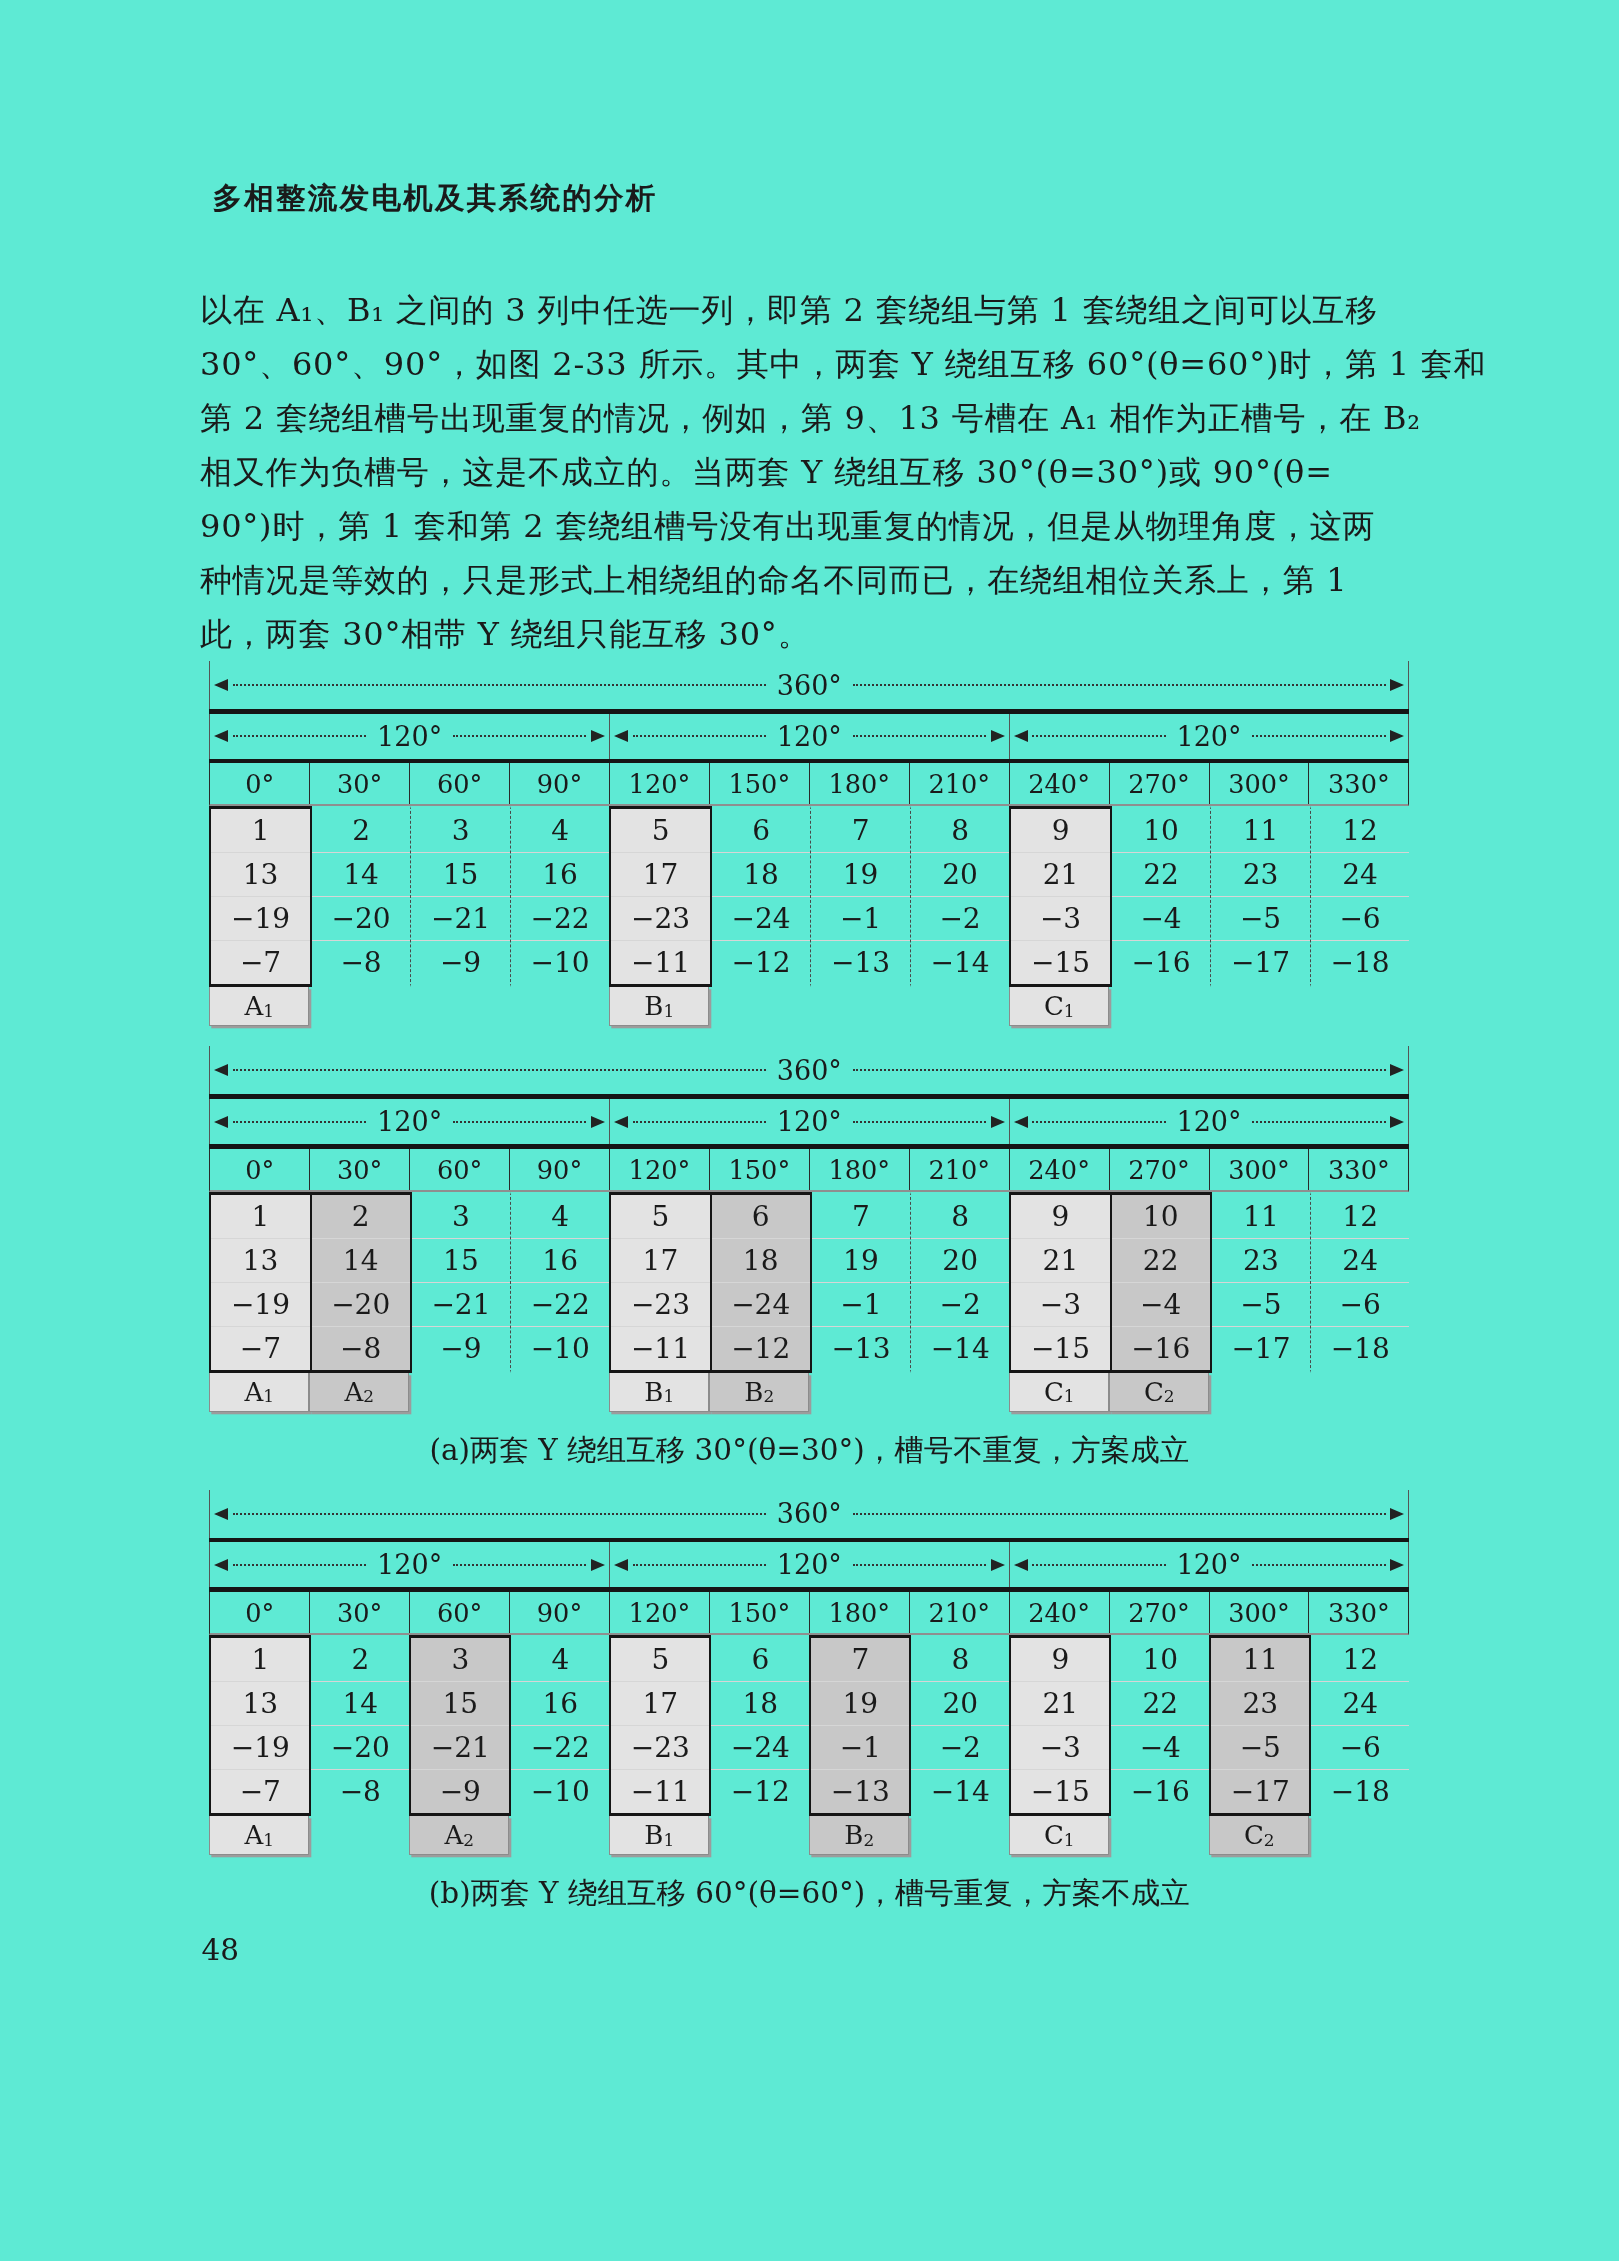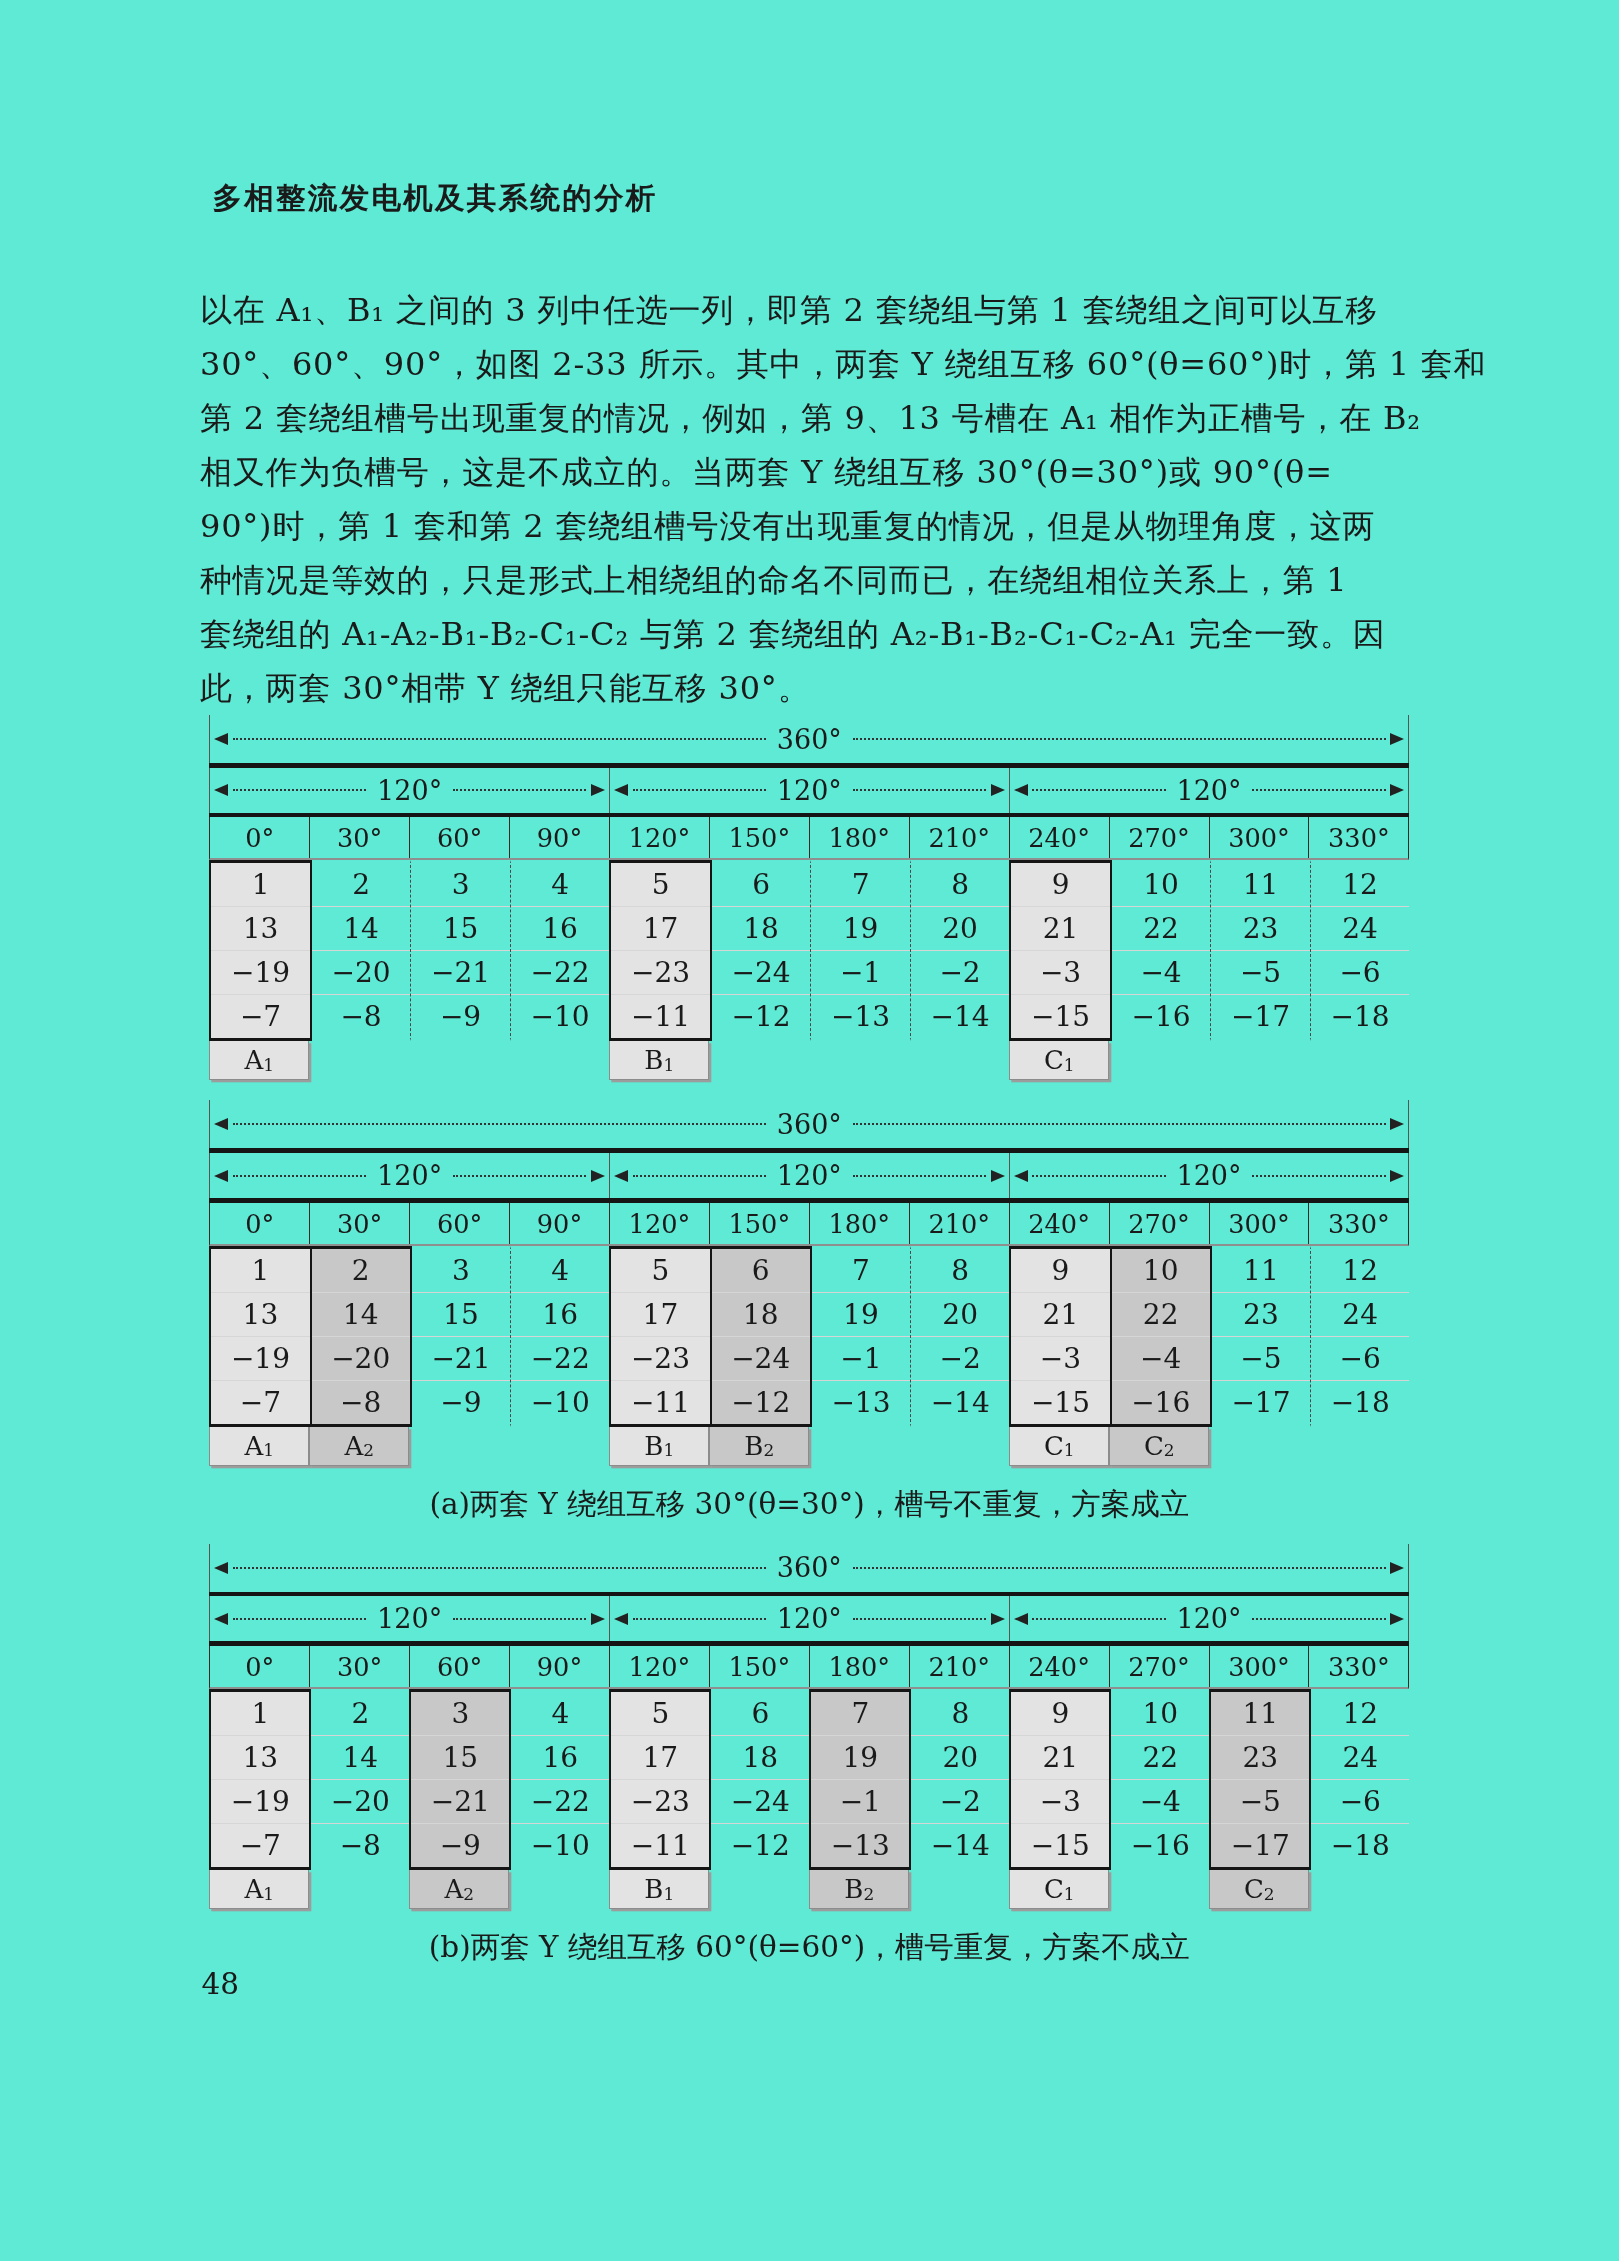--- a/index.html
+++ b/index.html
@@ -49,38 +49,37 @@
   .lslot{flex:1 1 0;box-sizing:border-box;}
   .lbox{height:39px;display:flex;align-items:center;justify-content:center;font-size:26px;
         border:0.8px solid #8c8c8c;border-top:none;box-shadow:2.3px 2.3px 0 #9c9c9c;box-sizing:border-box;}
   .lbox sub{font-size:17px;line-height:1;transform:translateY(4.7px);}
 
   .fig-caption{margin-top:14px;width:1200px;margin-left:9.3px;text-align:center;
         font-family:"DejaVu Sans", sans-serif;font-weight:700;font-size:28px;letter-spacing:0.8px;height:39px;line-height:39px;}
   .sub-caption{margin-top:16px;width:1200px;margin-left:9.3px;text-align:center;
         font-size:29.5px;height:39px;line-height:39px;}
 
-  .page-number{font-size:29.5px;margin-left:1.6px;}
+  .page-number{margin-top:20px;font-size:29.5px;margin-left:1.6px;}
 </style>
 </head>
 <body>
 
 <div class="page">
   <div class="content">
 
     <div class="running-header">多相整流发电机及其系统的分析</div>
 
     <div class="paragraph">
         <div class="line">以在 A₁、B₁ 之间的 3 列中任选一列，即第 2 套绕组与第 1 套绕组之间可以互移</div>
         <div class="line">30°、60°、90°，如图 2-33 所示。其中，两套 Y 绕组互移 60°(θ=60°)时，第 1 套和</div>
         <div class="line">第 2 套绕组槽号出现重复的情况，例如，第 9、13 号槽在 A₁ 相作为正槽号，在 B₂</div>
         <div class="line">相又作为负槽号，这是不成立的。当两套 Y 绕组互移 30°(θ=30°)或 90°(θ=</div>
         <div class="line">90°)时，第 1 套和第 2 套绕组槽号没有出现重复的情况，但是从物理角度，这两</div>
         <div class="line">种情况是等效的，只是形式上相绕组的命名不同而已，在绕组相位关系上，第 1</div>
-        <div class="line">套绕组的 A₁-A₂-B₁-B₂-C₁-C₂ 与第 2 套绕组的 A₂-B₁-B₂-C₁-C₂-A₁ 完全一致。因</div>
         <div class="line">此，两套 30°相带 Y 绕组只能互移 30°。</div>
       </div>
 
     <div class="wtable t1">
         <div class="dim-row">
           <div class="arrow">
             <span class="tri l"></span>
             <span class="dots"></span>
             <span class="dim-label">360°</span>
             <span class="dots"></span>

